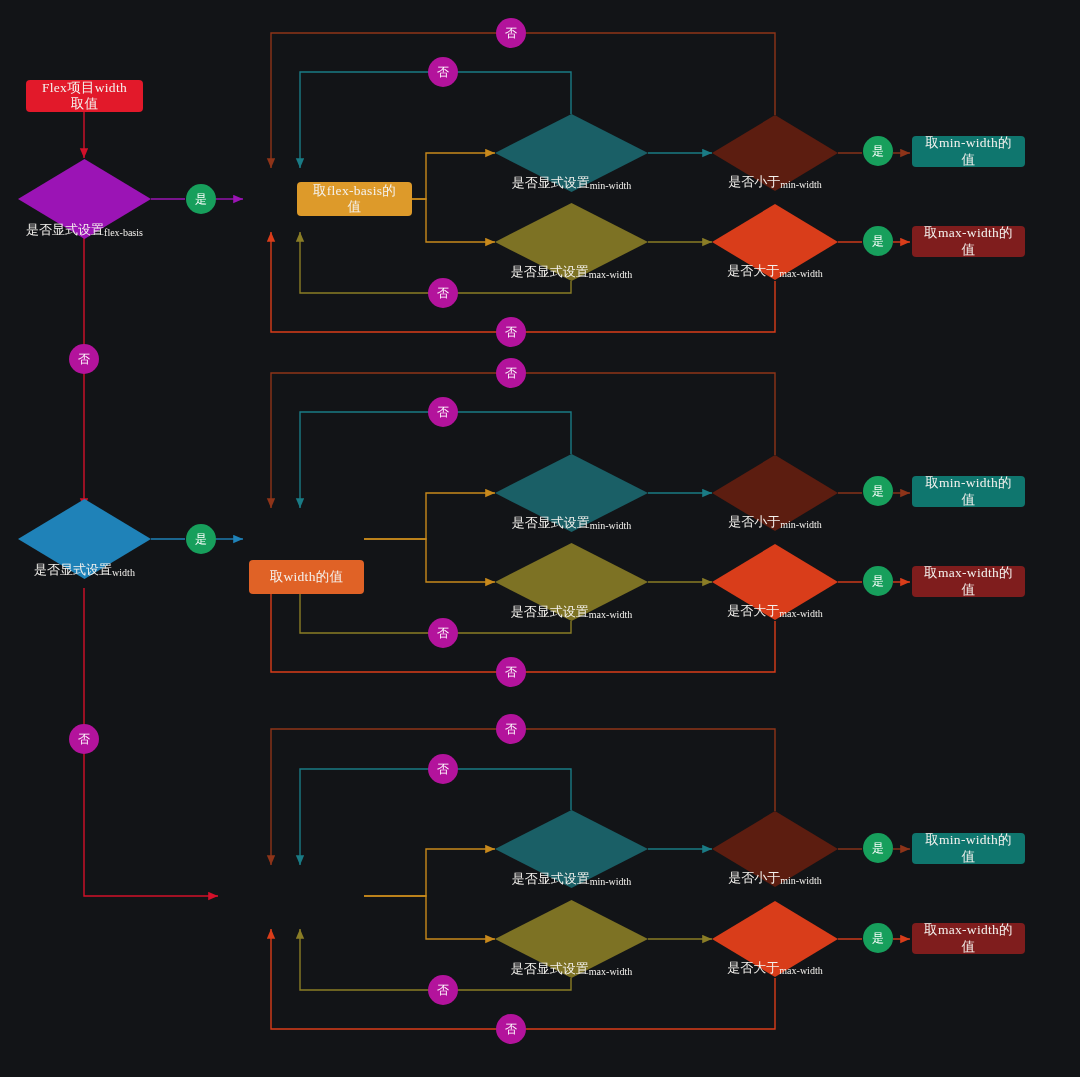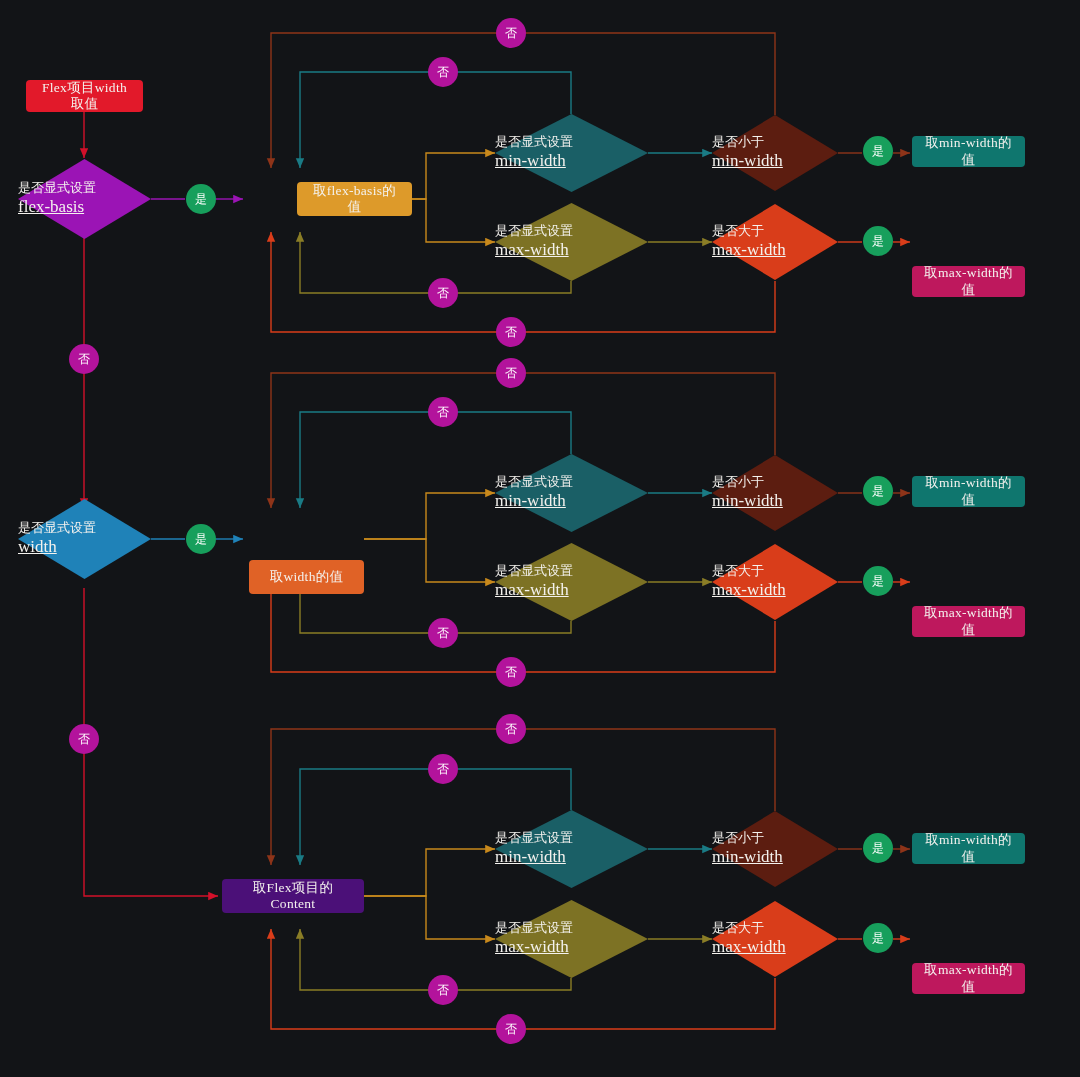--- a/index.html
+++ b/index.html
@@ -16,27 +16,27 @@
   .node{position:absolute;box-sizing:border-box;display:flex;align-items:center;
         justify-content:center;text-align:center;color:#f4f2ee;line-height:1.22;
         letter-spacing:.3px;}
 
   .rect{border-radius:4px;font-size:13.5px;padding:0 10px;}
   .rect.start{background:#e2192a;}
   .rect.flexbasis{background:#dd9a2a;}
   .rect.widthval{background:#e06226;}
   .rect.content{background:#4b1078;}
   .rect.res-min{background:#0f766e;}
-  .rect.res-max{background:#be185d;margin-top:40px;}
+  .rect.res-max{background:#7f1d1d;}
 
   .dia-wrap{position:absolute;}
   .dia-wrap .dtext{position:absolute;left:0;top:0;width:100%;height:100%;
-      display:flex;flex-direction:column;align-items:flex-start;justify-content:center;
+      display:flex;flex-direction:row;align-items:flex-end;justify-content:center;
       color:#f4f2ee;font-size:13px;line-height:1.3;pointer-events:none;}
-  .dia-wrap .dtext .l2{font-size:17px;text-decoration:underline;}
+  .dia-wrap .dtext .l2{font-size:10px;}
 
   .edge-label{position:absolute;width:30px;height:30px;border-radius:50%;
       display:flex;align-items:center;justify-content:center;font-size:12px;
       color:#ffffff;}
   .edge-label.yes{background:#179f5c;}
   .edge-label.no{background:#b3139c;}
 </style>
 </head>
 <body>
 
@@ -153,21 +153,20 @@
     <div class="dtext">
       <span>是否显式设置</span>
       <span class="l2">width</span>
     </div>
   </div>
 
   <div class="node rect flexbasis" style="left:249px;top:182px;width:115px;height:34px;margin-left:48px;">取flex-basis的值</div>
 
   <div class="node rect widthval" style="left:249px;top:522px;width:115px;height:34px;margin-top:38px;">取width的值</div>
 
-  <div class="node rect content" style="left:222px;top:879px;width:142px;height:34px;">取Flex项目的Content</div>
 
   <div class="dia-wrap" style="left:495px;top:114px;width:153px;height:78px;">
     <svg width="153" height="78">
       <polygon points="76.5,0 153,39 76.5,78 0,39" fill="#1a5f66"></polygon>
       </svg>
     <div class="dtext">
       <span>是否显式设置</span>
       <span class="l2">min-width</span>
     </div>
   </div>

